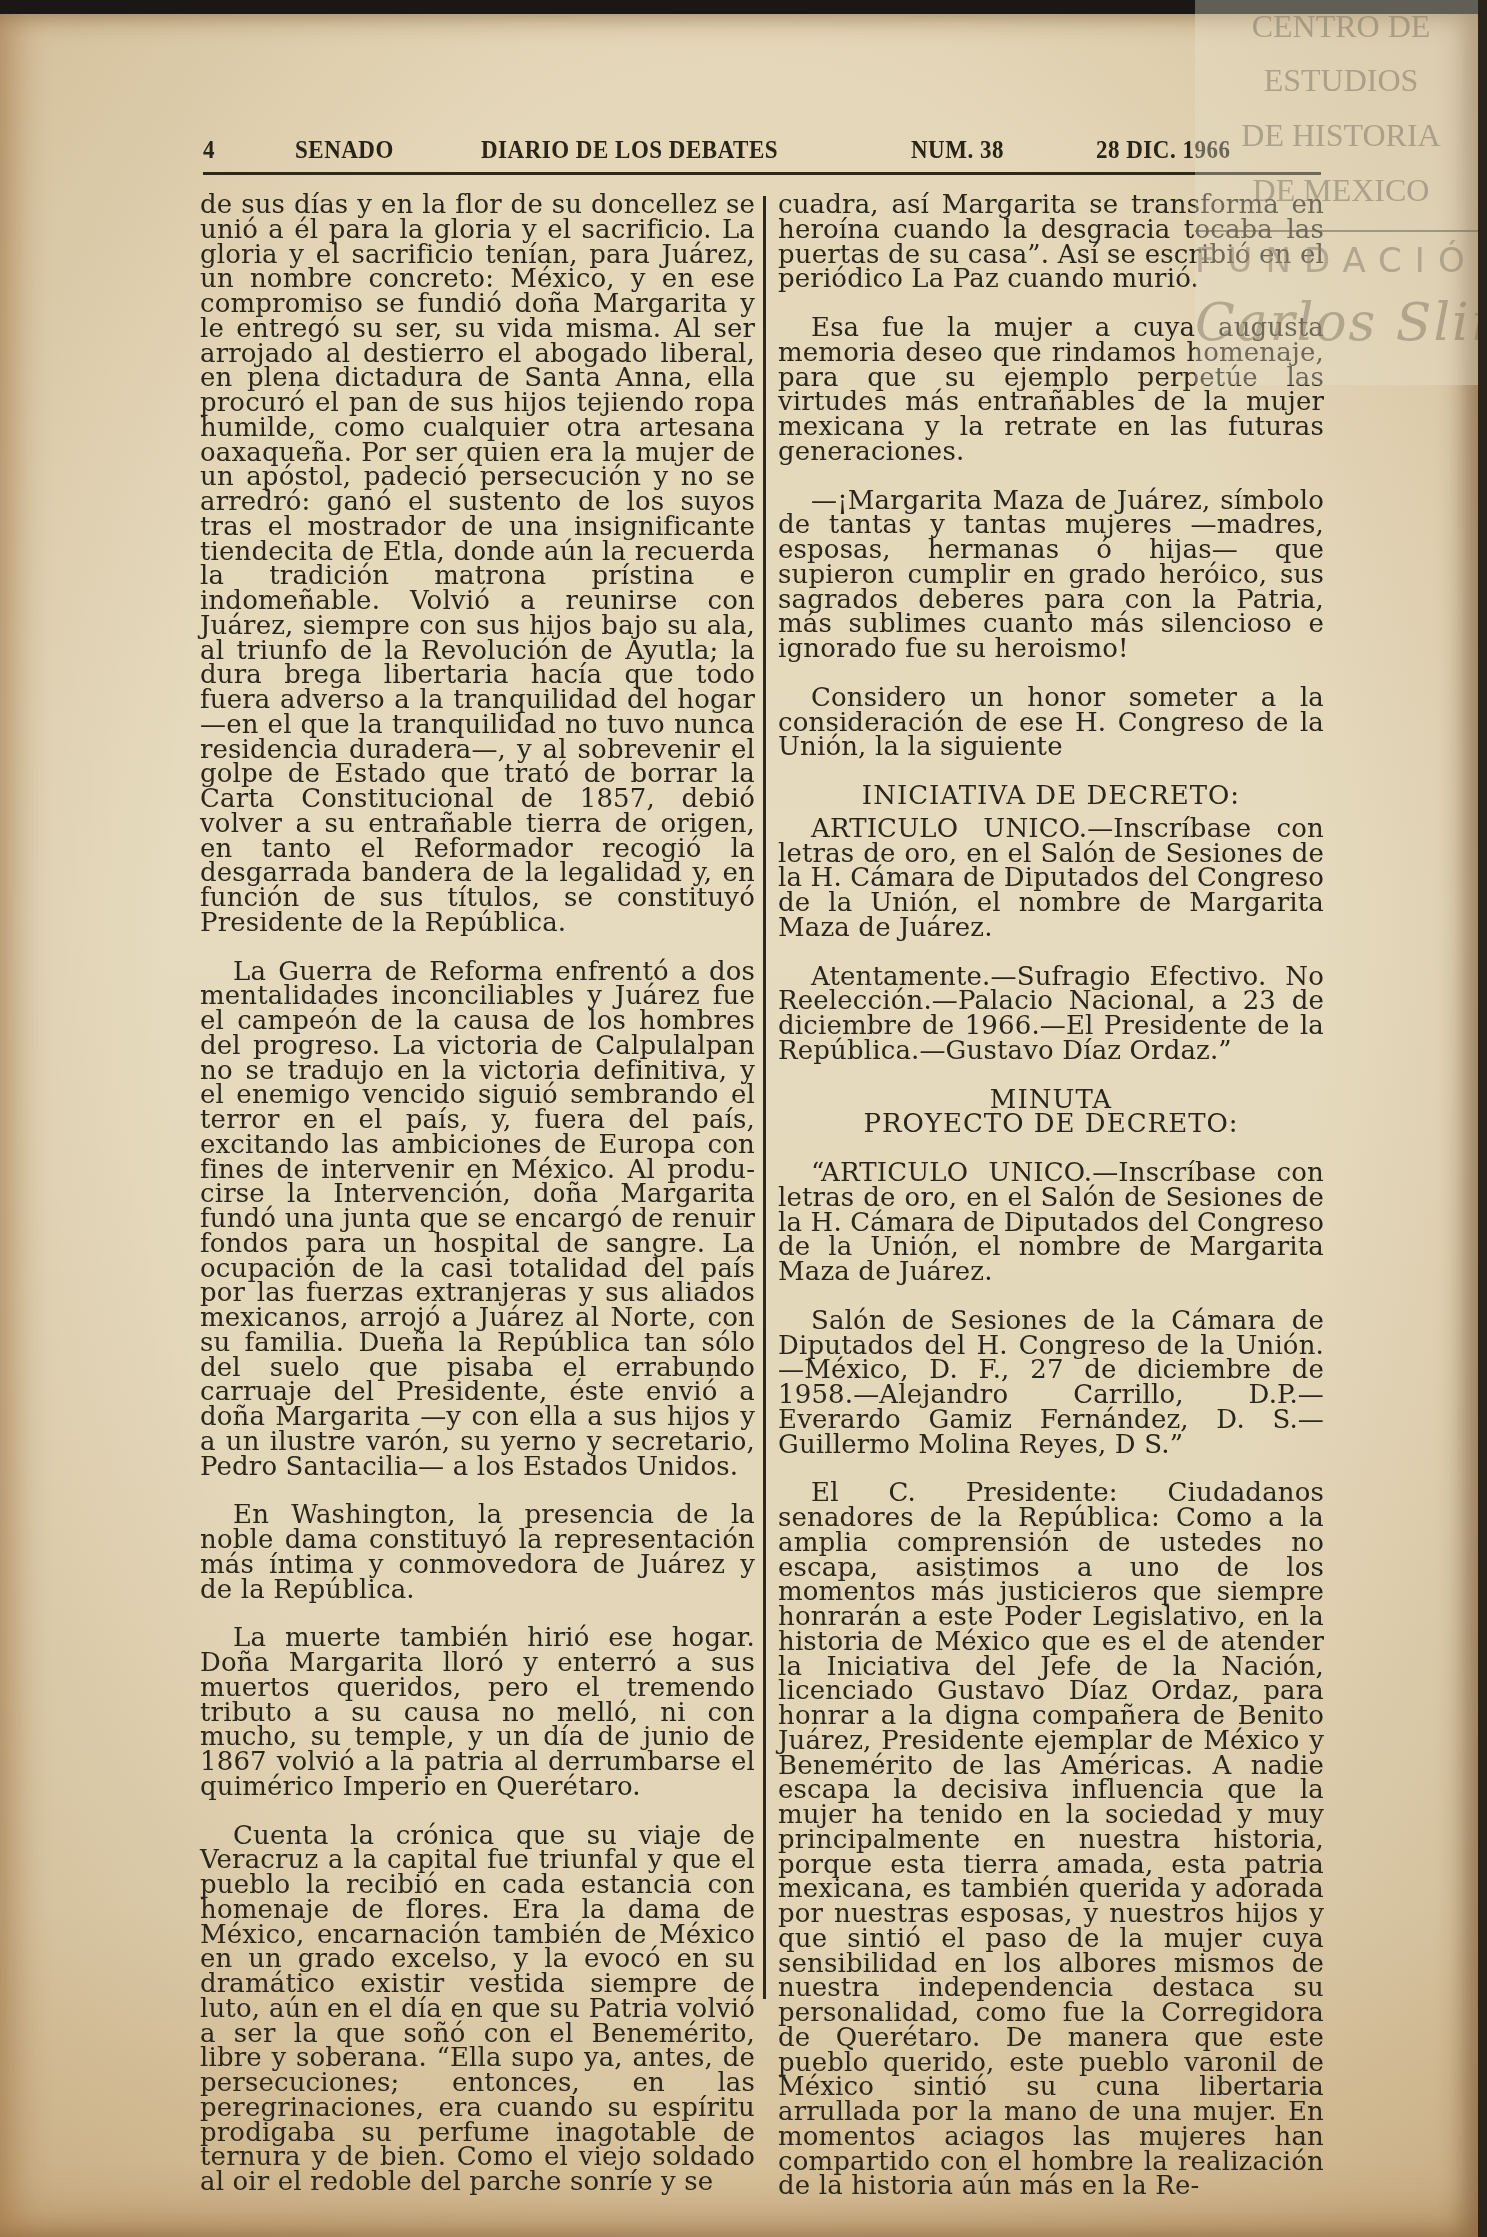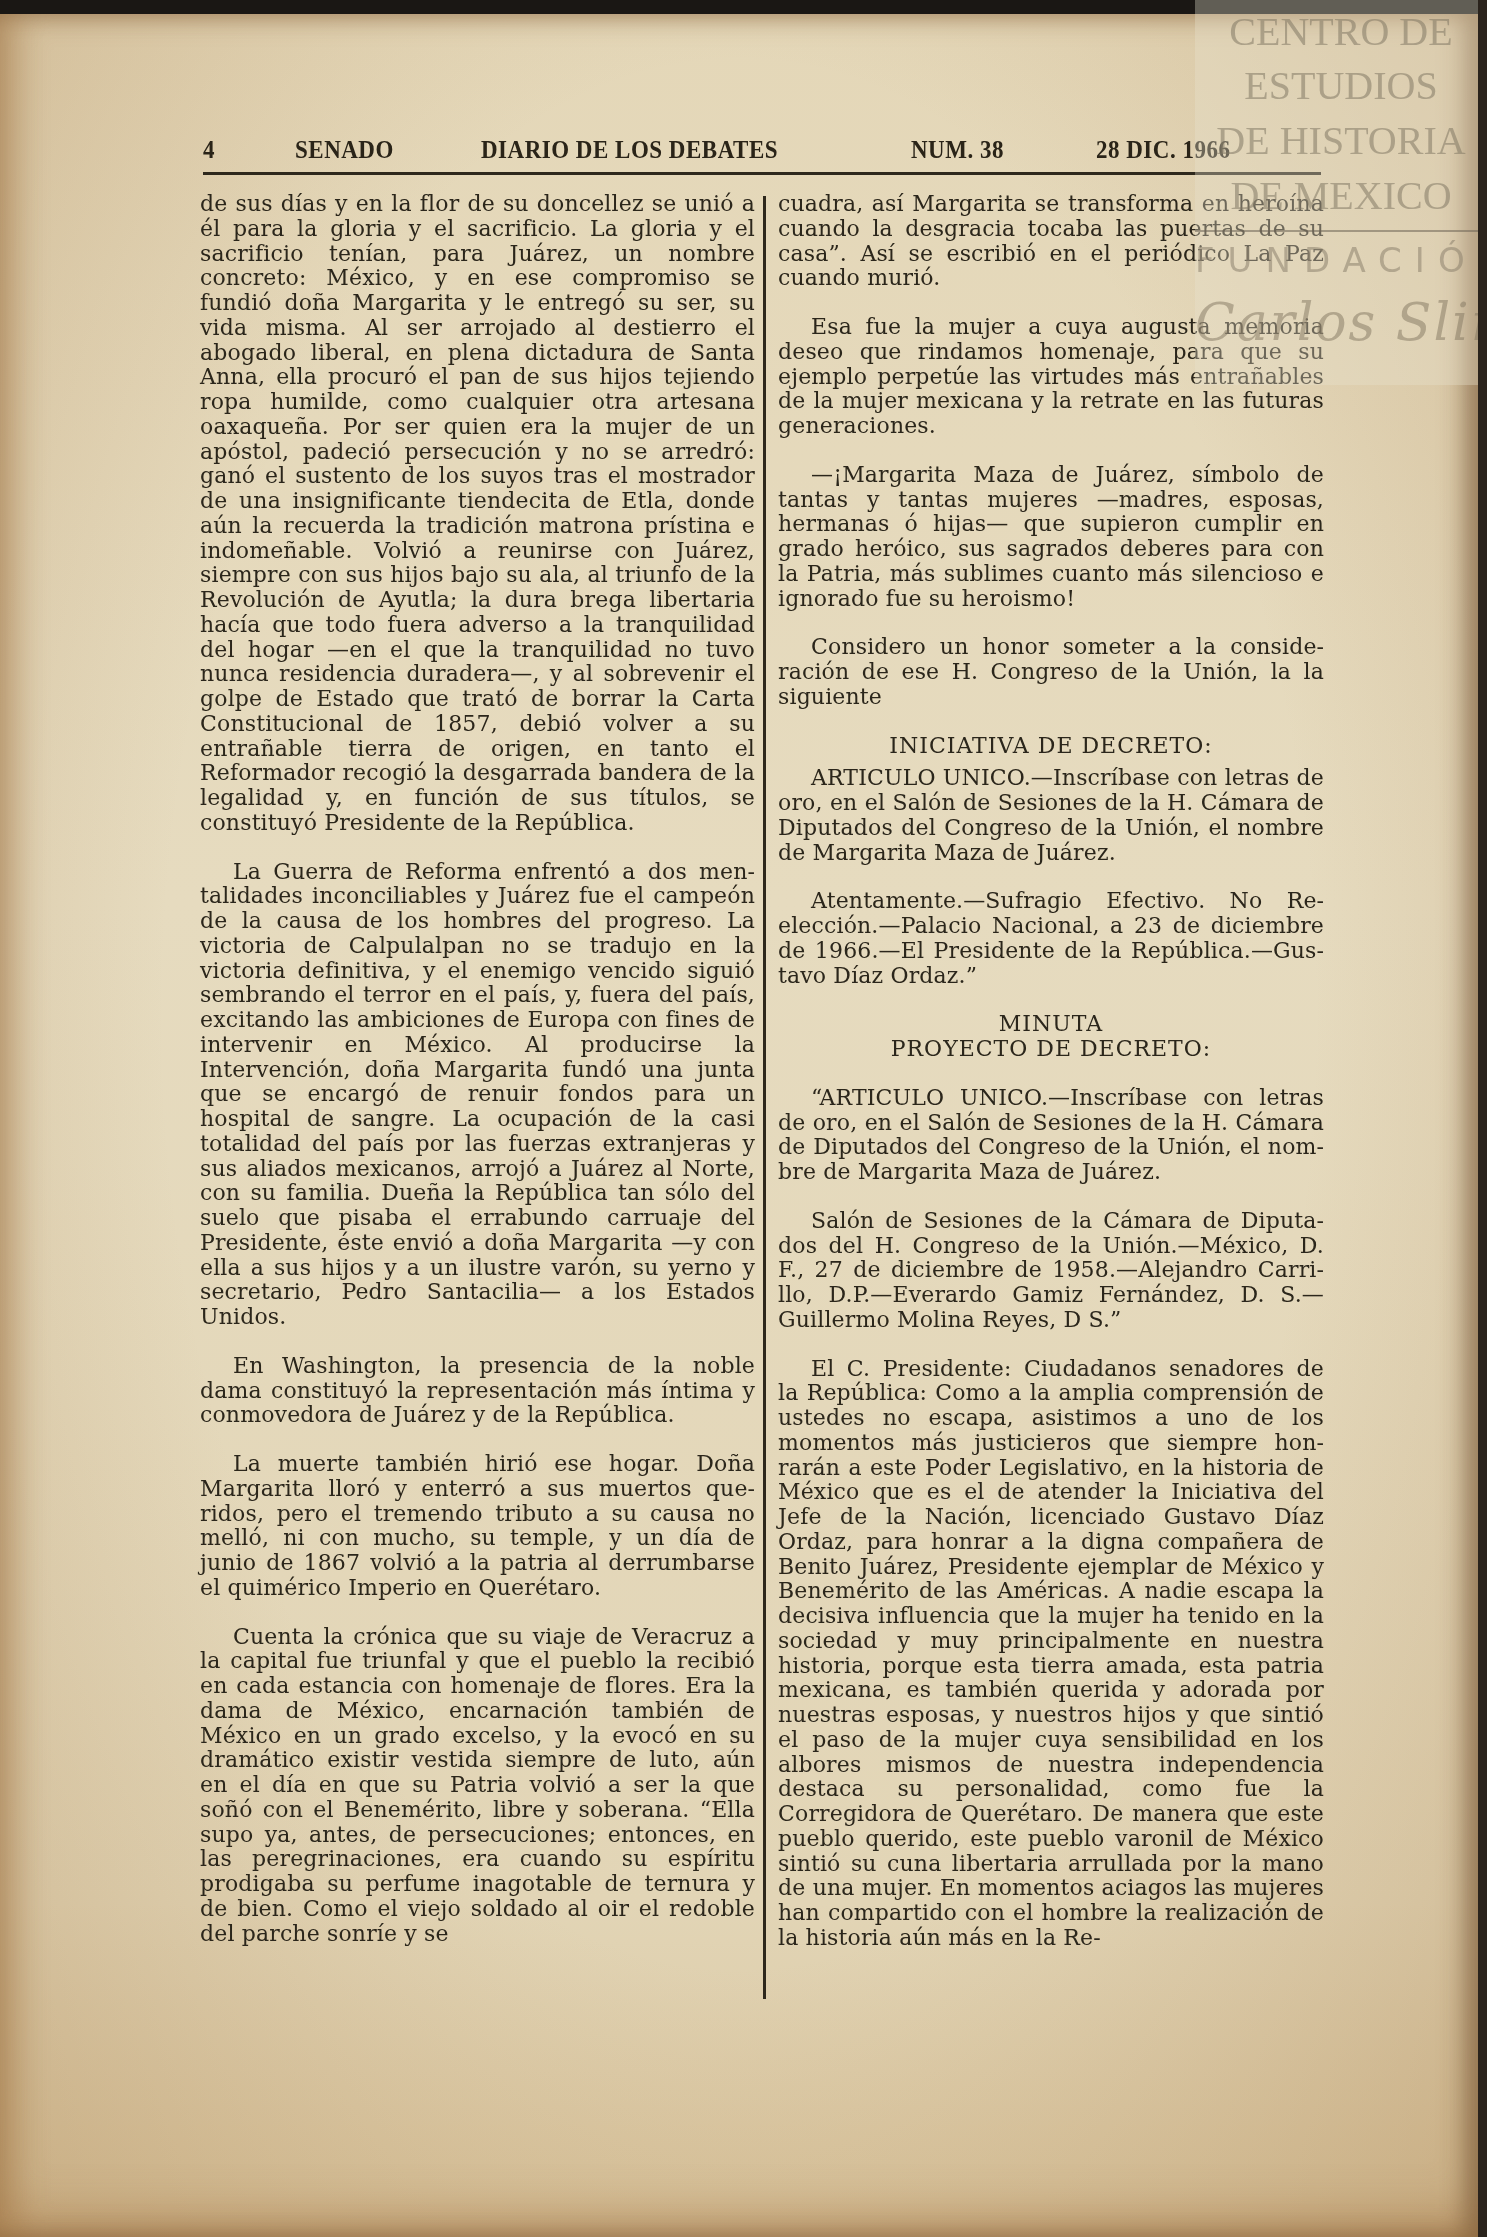--- a/index.html
+++ b/index.html
@@ -27,40 +27,40 @@
   .rh-page { left: 0; }
   .rh-chamber { left: 92px; }
   .rh-title { left: 278px; }
   .rh-num { left: 708px; }
   .rh-date { left: 893px; }
   .head-rule {
     position: absolute; left: 203px; top: 158px; width: 1118px; height: 3px; background: #2e281c;
   }
   .col {
     position: absolute; top: 178px; width: 555px;
-    font-family: "DejaVu Serif", serif; font-size: 22px; line-height: 24.75px;
+    font-family: "DejaVu Serif", serif; font-size: 26px; line-height: 24.75px;
     color: #2b261b; text-align: justify; hyphens: manual; letter-spacing: 0.15px;
   }
   .col-left { left: 200px; }
   .col-right { left: 778px; width: 546px; }
   .col-divider {
     position: absolute; left: 763px; top: 182px; width: 3px; height: 1803px; background: #2e281c;
   }
   .col p { margin: 0 0 24px 0; text-indent: 33px; }
   .col p.noindent { text-indent: 0; }
   .col p.heading { text-align: center; text-indent: 0; margin-bottom: 8px; letter-spacing: 1px; }
   .col b { font-weight: normal; }
   .watermark {
     position: absolute; left: 1195px; top: 0; width: 292px; height: 385px;
     background: rgba(232,225,205,0.35); pointer-events: none;
   }
   .wm-line {
     position: absolute; left: 0; width: 100%; text-align: center;
     font-family: "Liberation Serif", serif; color: rgba(130,120,100,0.55);
-    font-size: 40px; letter-spacing: 0px; white-space: nowrap;
+    font-size: 32px; letter-spacing: 0px; white-space: nowrap;
   }
   .wm-1 { top: 8px; }
   .wm-2 { top: 62px; }
   .wm-3 { top: 117px; }
   .wm-4 { top: 172px; }
   .wm-rule { position: absolute; left: 0; top: 230px; width: 100%; height: 2px; background: rgba(110,100,85,0.55); }
   .wm-5 {
     top: 240px; font-family: "DejaVu Sans", sans-serif; font-size: 34px; letter-spacing: 13px;
     color: rgba(140,130,110,0.55);
   }

